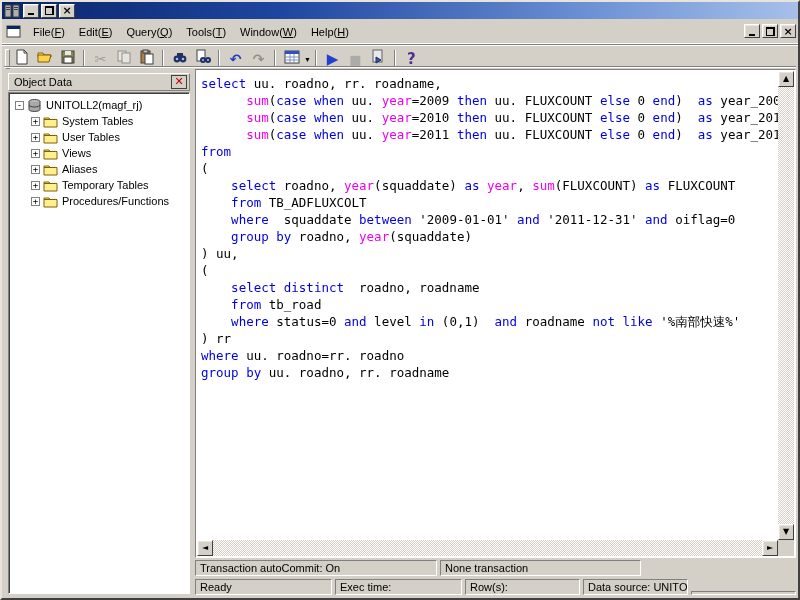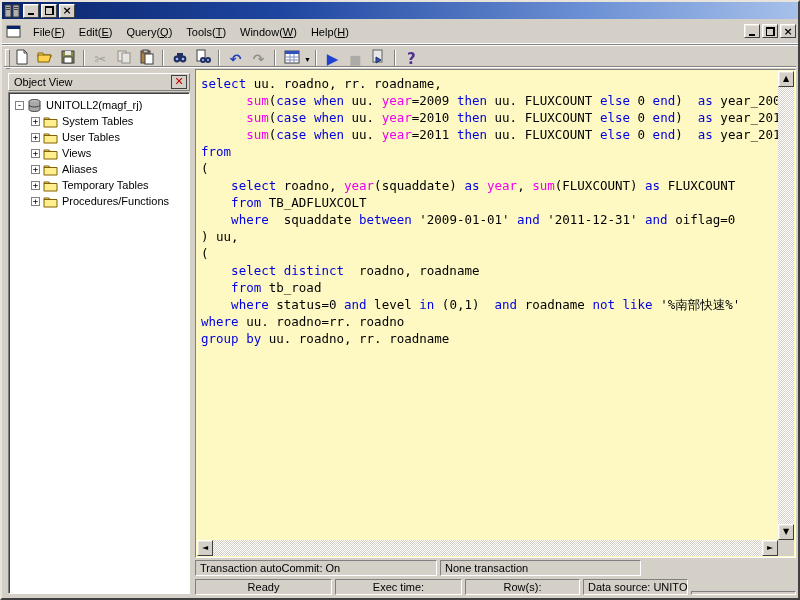--- a/index.html
+++ b/index.html
@@ -67,21 +67,21 @@
     display:flex; align-items:center; justify-content:center; font-size:9px; line-height:7px;
     font-family:"DejaVu Sans Mono",monospace; color:#000; margin-right:3px; }
   .tree-ico { width:15px; height:13px; margin-right:4px; flex:0 0 auto; }
   .tree-label { color:#000; }
 
   
   .splitter { width:3px; flex:0 0 auto; }
 
   
   .querywin { flex:1; display:flex; flex-direction:column; padding-top:2px; }
-  .editor-region { flex:1; position:relative; background:#fef9c3;
+  .editor-region { flex:1; position:relative; background:#ffffff;
     border:1px solid; border-color:#808080 #fff #fff #808080; }
   .editor-text { position:absolute; left:1px; top:1px; right:17px; bottom:17px;
     padding:5px 0 0 4px; overflow:hidden; cursor:text;
     font-family:"DejaVu Sans Mono","Liberation Mono",monospace; font-size:12.5px; }
   .line { height:17px; white-space:pre; }
   .tok-k { color:#0000e0; }
   .tok-f { color:#f000f0; }
   .tok-p { color:#000; }
 
   .dither { background-image:conic-gradient(#fff 25%,#d4d0c8 0 50%,#fff 0 75%,#d4d0c8 0);
@@ -98,21 +98,21 @@
   .vtrack { position:absolute; top:16px; bottom:16px; left:0; right:0; }
   .htrack { position:absolute; left:16px; right:16px; top:0; bottom:0; }
 
   .query-statusrow { height:19px; display:flex; gap:3px; padding:2px 0 1px 0; }
   .qpanel { border:1px solid; border-color:#808080 #fff #fff #808080; background:#d4d0c8;
     font-size:11px; padding:1px 4px; white-space:nowrap; overflow:hidden; }
   .qpanel.p0 { width:242px; } .qpanel.p1 { width:201px; } .qpanel.p2 { flex:1; }
 
   .app-statusbar { height:19px; display:flex; gap:3px; padding:2px 0 1px 0; }
   .spanel { border:1px solid; border-color:#808080 #fff #fff #808080; background:#d4d0c8;
-    font-size:11px; padding:1px 4px; white-space:nowrap; overflow:hidden;text-align:center; }
+    font-size:11px; padding:1px 4px; white-space:nowrap; overflow:hidden; }
   .spanel.s0 { width:137px; } .spanel.s1 { width:127px; } .spanel.s2 { width:115px; }
   .spanel.s3 { width:105px; } .spanel.s4 { flex:1;margin-top:12px; }
 </style>
 </head>
 <body>
 
 <div id="app">
 
   <div class="titlebar">
     <svg class="app-icon" viewBox="0 0 16 14">
@@ -243,21 +243,21 @@
       <span class="tsep"></span>
       <span class="tbtn">
         <span><span class="tglyph" style="color:#503090;font-weight:bold;font-size:15px">?</span></span>
       </span>
     </div>
 
   <div class="client">
 
     <div class="objview">
       <div class="objview-header">
-        <span class="objview-title">Object View</span>
+        <span class="objview-title">Object Data</span>
         <span class="objview-close">✕</span>
       </div>
       <div class="tree-box" id="tree">
           <div class="tree-row">
             <span class="expander">-</span>
             <span class="tree-ico"><svg width="15" height="13" viewBox="0 0 15 13">
                 <ellipse cx="7.5" cy="2.5" rx="5.5" ry="2" fill="#c0c0c0" stroke="#404040"></ellipse>
                 <path d="M2 2.5v8c0 1.1 2.5 2 5.5 2s5.5-.9 5.5-2v-8" fill="#a8a8a8" stroke="#404040"></path>
                 <path d="M2 6c0 1.1 2.5 2 5.5 2S13 7.1 13 6" fill="none" stroke="#404040"></path>
               </svg></span>
@@ -321,25 +321,27 @@
         <div class="editor-text" id="editor">
             <div class="line"><span class="tok-k">select</span><span class="tok-p"> uu. roadno, rr. roadname,</span></div>
             <div class="line"><span class="tok-p">      </span><span class="tok-f">sum</span><span class="tok-p">(</span><span class="tok-k">case</span><span class="tok-p"> </span><span class="tok-k">when</span><span class="tok-p"> uu. </span><span class="tok-f">year</span><span class="tok-p">=2009 </span><span class="tok-k">then</span><span class="tok-p"> uu. FLUXCOUNT </span><span class="tok-k">else</span><span class="tok-p"> 0 </span><span class="tok-k">end</span><span class="tok-p">)  </span><span class="tok-k">as</span><span class="tok-p"> year_2009,</span></div>
             <div class="line"><span class="tok-p">      </span><span class="tok-f">sum</span><span class="tok-p">(</span><span class="tok-k">case</span><span class="tok-p"> </span><span class="tok-k">when</span><span class="tok-p"> uu. </span><span class="tok-f">year</span><span class="tok-p">=2010 </span><span class="tok-k">then</span><span class="tok-p"> uu. FLUXCOUNT </span><span class="tok-k">else</span><span class="tok-p"> 0 </span><span class="tok-k">end</span><span class="tok-p">)  </span><span class="tok-k">as</span><span class="tok-p"> year_2010,</span></div>
             <div class="line"><span class="tok-p">      </span><span class="tok-f">sum</span><span class="tok-p">(</span><span class="tok-k">case</span><span class="tok-p"> </span><span class="tok-k">when</span><span class="tok-p"> uu. </span><span class="tok-f">year</span><span class="tok-p">=2011 </span><span class="tok-k">then</span><span class="tok-p"> uu. FLUXCOUNT </span><span class="tok-k">else</span><span class="tok-p"> 0 </span><span class="tok-k">end</span><span class="tok-p">)  </span><span class="tok-k">as</span><span class="tok-p"> year_2011</span></div>
             <div class="line"><span class="tok-k">from</span></div>
             <div class="line"><span class="tok-p">(</span></div>
             <div class="line"><span class="tok-p">    </span><span class="tok-k">select</span><span class="tok-p"> roadno, </span><span class="tok-f">year</span><span class="tok-p">(squaddate) </span><span class="tok-k">as</span><span class="tok-p"> </span><span class="tok-f">year</span><span class="tok-p">, </span><span class="tok-f">sum</span><span class="tok-p">(FLUXCOUNT) </span><span class="tok-k">as</span><span class="tok-p"> FLUXCOUNT</span></div>
             <div class="line"><span class="tok-p">    </span><span class="tok-k">from</span><span class="tok-p"> TB_ADFLUXCOLT</span></div>
             <div class="line"><span class="tok-p">    </span><span class="tok-k">where</span><span class="tok-p">  squaddate </span><span class="tok-k">between</span><span class="tok-p"> '2009-01-01' </span><span class="tok-k">and</span><span class="tok-p"> '2011-12-31' </span><span class="tok-k">and</span><span class="tok-p"> oiflag=0</span></div>
+            <div class="line"><span class="tok-p">    </span><span class="tok-k">group by</span><span class="tok-p"> roadno, </span><span class="tok-f">year</span><span class="tok-p">(squaddate)</span></div>
             <div class="line"><span class="tok-p">) uu,</span></div>
             <div class="line"><span class="tok-p">(</span></div>
             <div class="line"><span class="tok-p">    </span><span class="tok-k">select</span><span class="tok-p"> </span><span class="tok-k">distinct</span><span class="tok-p">  roadno, roadname</span></div>
             <div class="line"><span class="tok-p">    </span><span class="tok-k">from</span><span class="tok-p"> tb_road</span></div>
             <div class="line"><span class="tok-p">    </span><span class="tok-k">where</span><span class="tok-p"> status=0 </span><span class="tok-k">and</span><span class="tok-p"> level </span><span class="tok-k">in</span><span class="tok-p"> (0,1)  </span><span class="tok-k">and</span><span class="tok-p"> roadname </span><span class="tok-k">not</span><span class="tok-p"> </span><span class="tok-k">like</span><span class="tok-p"> '%南部快速%'</span></div>
+            <div class="line"><span class="tok-p">) rr</span></div>
             <div class="line"><span class="tok-k">where</span><span class="tok-p"> uu. roadno=rr. roadno</span></div>
             <div class="line"><span class="tok-k">group by</span><span class="tok-p"> uu. roadno, rr. roadname</span></div>
           </div>
         <div class="vscroll">
           <span class="sbtn up">▲</span>
           <div class="vtrack dither"></div>
           <span class="sbtn down">▼</span>
         </div>
         <div class="hscroll">
           <span class="sbtn left">◄</span>

